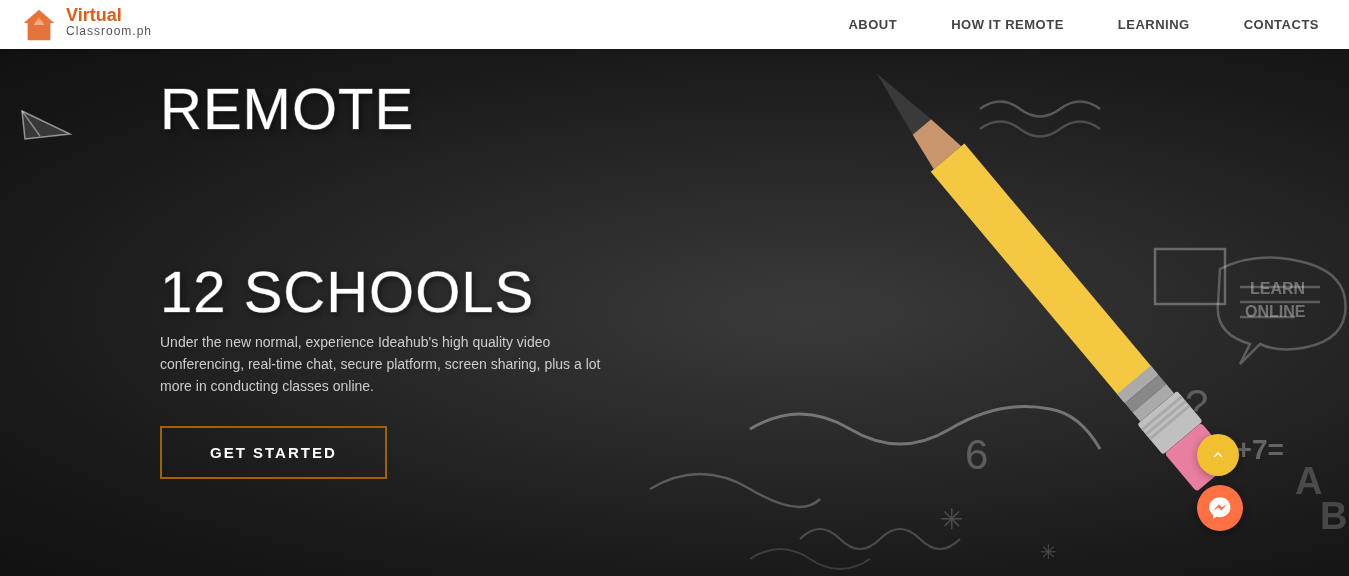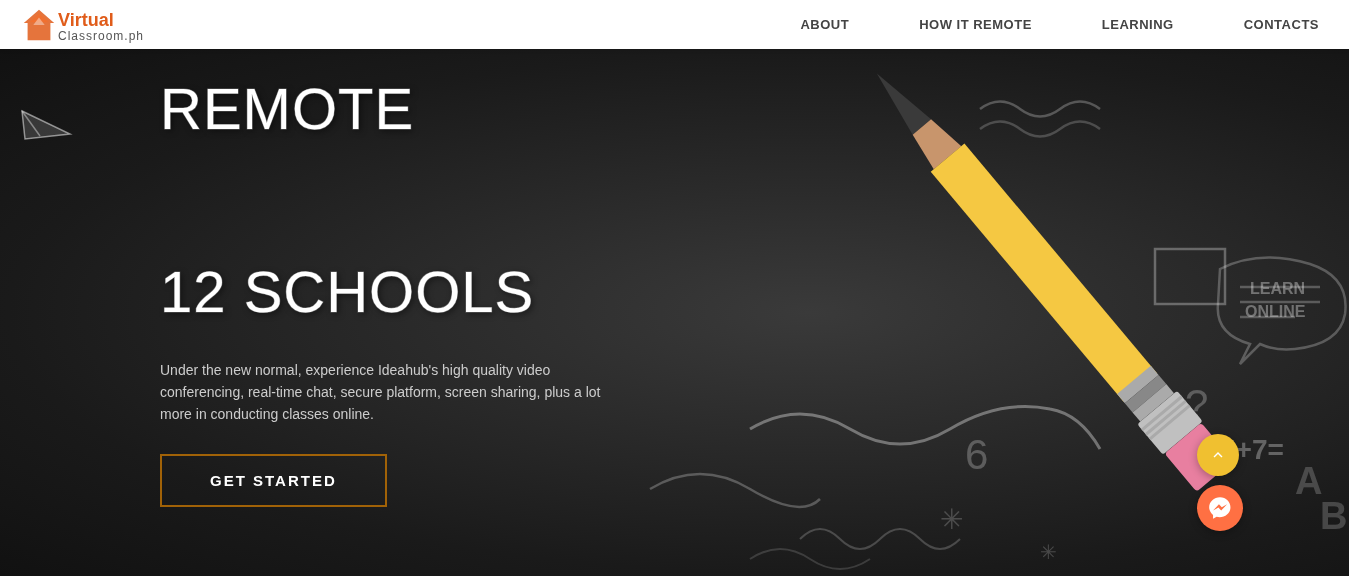--- a/index.html
+++ b/index.html
@@ -13,21 +13,22 @@
       background: #ffffff;
       display: flex;
       align-items: center;
       justify-content: space-between;
       padding: 0 30px 0 20px;
       z-index: 100;
       box-shadow: 0 1px 4px rgba(0,0,0,0.1);
     }
     .logo {
       display: flex;
-      align-items: flex-end;
+      align-items: flex-start;
+      gap: 8px;
       text-decoration: none;
     }
     .logo-icon {
       width: 38px;
       height: 38px;
     }
     .logo-text {
       display: flex;
       flex-direction: column;
       line-height: 1.1;
@@ -39,21 +40,21 @@
     }
     .logo-virtual span { color: #e05c1a; }
     .logo-classroom {
       font-size: 12px;
       color: #555;
       letter-spacing: 1px;
     }
     nav {
       display: flex;
       align-items: center;
-      gap: 70px;
+      gap: 54px;
     }
     nav a {
       text-decoration: none;
       color: #444;
       font-size: 13px;
       font-weight: 600;
       letter-spacing: 0.5px;
     }
 
     
@@ -90,21 +91,21 @@
       font-weight: 400;
       color: #ffffff;
       line-height: 1.05;
       text-transform: uppercase;
       letter-spacing: 1px;
       text-shadow: 2px 2px 6px rgba(0,0,0,0.5);
       
       -webkit-text-stroke: 1px rgba(255,255,255,0.3);
     }
     .hero-subtitle {
-      margin-top: 36px;
+      margin-top: 8px;
       font-size: 14px;
       color: #cccccc;
       line-height: 1.6;
       max-width: 460px;
     }
     .btn-get-started {
       display: inline-block;
       margin-top: 28px;
       padding: 16px 48px;
       background: transparent;

